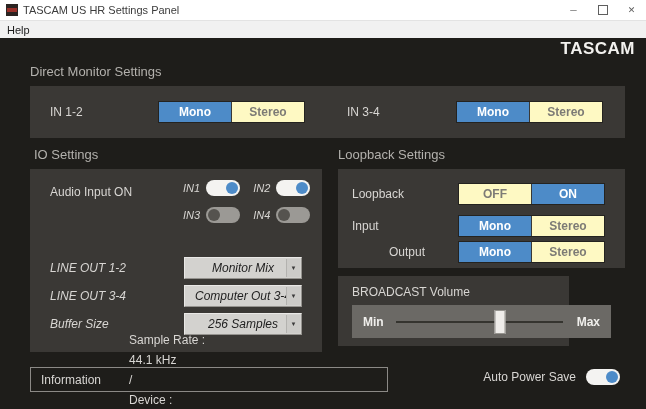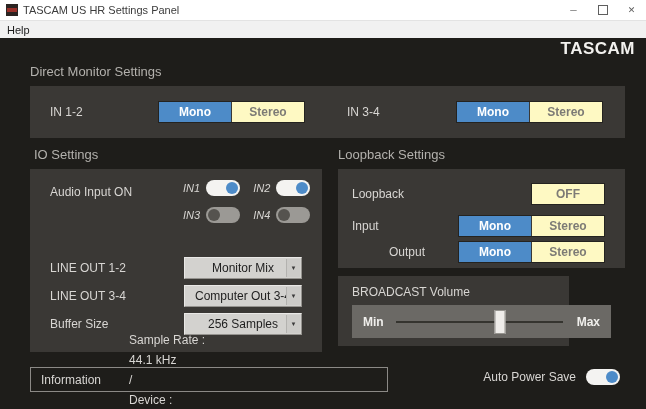--- a/index.html
+++ b/index.html
@@ -51,21 +51,21 @@
   .switch .knob{position:absolute;top:2px;width:12px;height:12px;border-radius:50%;}
   .switch.on{background:#f4f3f1;}
   .switch.on .knob{right:2px;background:#4d8bc8;}
   .switch.off{background:#9b9995;}
   .switch.off .knob{left:2px;background:#55534f;}
   
   .io-audio-label{position:absolute;left:20px;top:16px;}
   .sw-grid{position:absolute;left:153px;top:11px;display:grid;
     grid-template-columns:auto auto;column-gap:13px;row-gap:11px;font-style:italic;}
   .sw-cell{display:flex;align-items:center;gap:6px;font-size:11px;color:#d8d6d3;}
-  .io-sel{position:absolute;left:20px;width:252px;display:flex;align-items:center;height:22px;}
+  .io-sel{position:absolute;left:20px;width:252px;display:flex;align-items:center;height:22px;font-style:italic;}
   #io-sel-0{top:88px;} #io-sel-1{top:116px;} #io-sel-2{top:144px;}
   .io-sel .row-label{flex:1;}
   .dropdown{width:118px;height:22px;background:#d3d2cf;position:relative;box-sizing:border-box;
     display:flex;align-items:center;justify-content:center;font-size:12px;color:#1e1e1e;
     border-top:1px solid #e9e8e6;border-left:1px solid #e9e8e6;
     border-bottom:1px solid #95938f;border-right:1px solid #95938f;cursor:default;}
   .dd-arrow{position:absolute;right:1px;top:1px;bottom:1px;width:13px;display:flex;
     align-items:center;justify-content:center;font-size:6px;color:#3a3a3a;
     border-left:1px solid #b3b2af;background:#cccbc8;}
   
@@ -181,20 +181,21 @@
     </div>
   </div>
 </div>
 
 <div class="section-title" id="lb-title">Loopback Settings</div>
 <div class="panel" id="lb-panel">
   <div class="lb-row" id="lb-row-0">
     <span class="row-label">Loopback</span>
     <div class="seg-group">
       <div class="seg">OFF</div>
+      <div class="seg selected">ON</div>
     </div>
   </div>
   <div class="lb-row" id="lb-row-1">
     <span class="row-label">Input</span>
     <div class="seg-group">
       <div class="seg selected">Mono</div>
       <div class="seg">Stereo</div>
     </div>
   </div>
   <div class="lb-row" id="lb-row-2">

